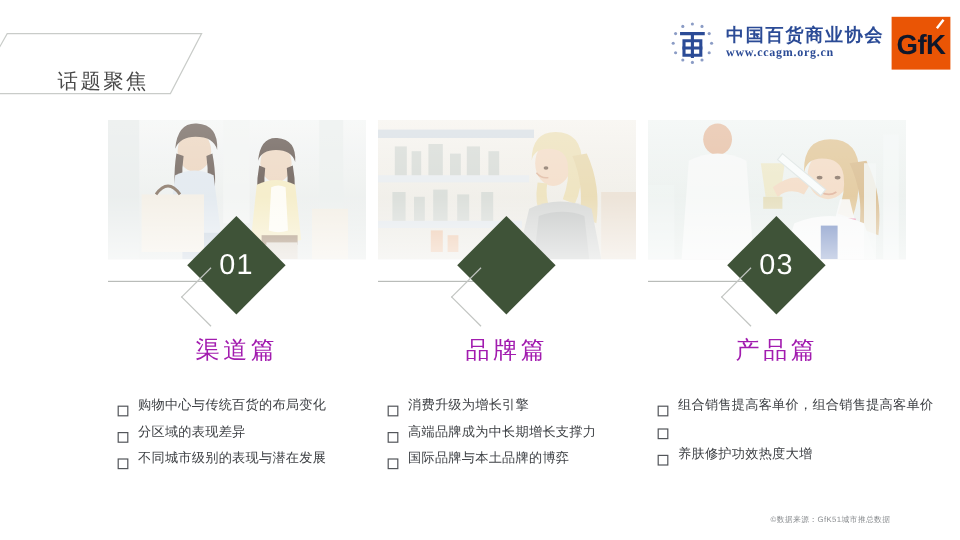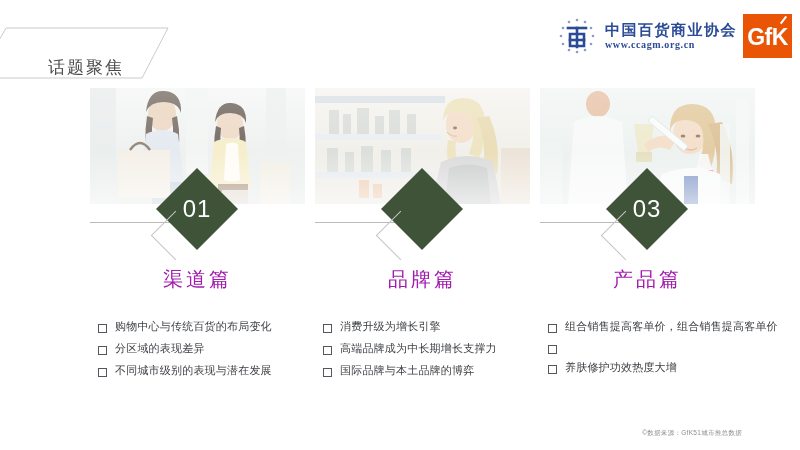--- a/index.html
+++ b/index.html
@@ -67,21 +67,21 @@
     width: 49px;
     height: 44px;
     background: #ea5505;
     display: flex;
     align-items: center;
     justify-content: center;
     position: relative;
     flex: none;
   }
   .gfk-logo .gfk-word {
-    color: #ffffff;
+    color: #0f172a;
     font-family: "Liberation Sans", sans-serif;
     font-weight: bold;
     font-size: 23px;
     letter-spacing: -0.5px;
     line-height: 1;
     transform: translateY(1px);
   }
   .gfk-logo .gfk-tick {
     position: absolute;
     right: 4px;
@@ -109,21 +109,21 @@
     font-size: 17px;
     letter-spacing: 2px;
     color: #4a4a4a;
     white-space: nowrap;
   }
 
   
   .columns {
     position: absolute;
     left: 0;
-    top: 88px;
+    top: 100px;
     width: 704px;
     height: 320px;
   }
   .col {
     position: absolute;
     top: 0;
     width: 225px;
   }
   .col-0 { left: 90px; }
   .col-1 { left: 315px; }
@@ -203,21 +203,21 @@
 
   .bullets {
     margin-top: 26px;
     width: 228px;
     margin-left: 8px;
   }
   .col-2 .bullets { width: 236px; }
 
   .bullet {
     display: flex;
-    align-items: center;
+    align-items: flex-end;
     margin-bottom: 6px;
   }
   .bullet-mark {
     flex: none;
     width: 7px;
     height: 7px;
     border: 1.2px solid #53565a;
     margin-top: 4px;
     margin-right: 8px;
   }

